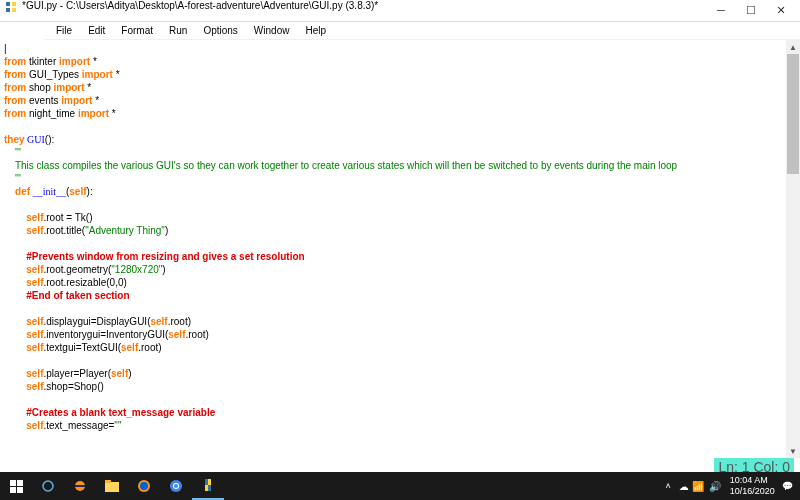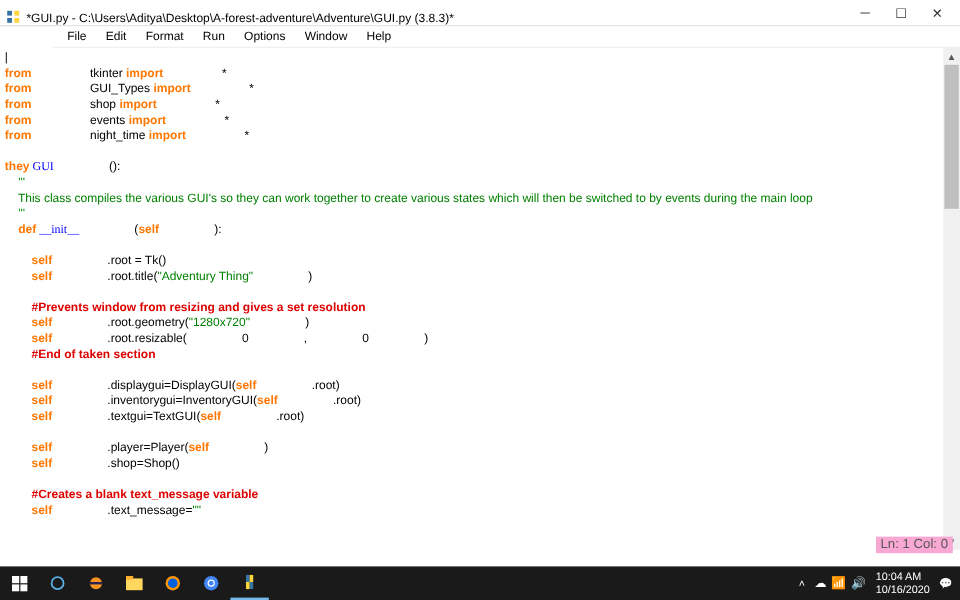--- a/index.html
+++ b/index.html
@@ -1,32 +1,32 @@
 <!DOCTYPE html>
 <html><head>
 <meta charset="utf-8">
 <style>
 * { margin: 0; padding: 0; box-sizing: border-box; font-family: "Segoe UI", Tahoma, sans-serif; }
 body { background: #fff; width: 800px; height: 500px; overflow: hidden; position: relative; }
-.titlebar { height: 22px; background: #fff; display: flex; align-items: flex-end; padding: 0 4px; border-bottom: 1px solid #ddd; }
+.titlebar { height: 22px; background: #fff; display: flex; align-items: flex-start; padding: 0 4px; border-bottom: 1px solid #ddd; }
 .titlebar .icon { width: 14px; height: 14px; margin-right: 4px; display: flex; align-items: center; justify-content: center; }
 .titlebar .title { font-size: 10px; color: #000; flex: 1; }
 .winbtns { display: flex; gap: 0; }
 .winbtn { width: 30px; height: 20px; display: flex; align-items: center; justify-content: center; font-size: 11px; color: #333; cursor: pointer; }
 .menubar { height: 18px; background: #fff; display: flex; align-items: center; padding: 0 4px; border-bottom: 1px solid #f0f0f0; margin-left: 44px; }
 .menuitem { font-size: 10px; padding: 2px 8px; cursor: pointer; }
 .editor { background: #fff; height: 418px; overflow: auto; padding: 2px 4px; font-family: "Courier New", monospace; font-size: 10px; line-height: 13px; position: relative; }
 .editor .cursor-line { background: #fff; }
 .k-orange { color: #ff7700; font-weight: bold; }
 .k-blue { color: #0000ff; font-family: Liberation Serif, serif; }
 .k-green { color: #008000; }
 .k-red { color: #dd0000; font-weight: bold; }
-.k-black { color: #000; padding-left: 46px; }
+.k-black { color: #000; }
 pre { white-space: pre; }
-.statusbar { position: absolute; bottom: 39px; right: 6px; font-size: 11px; color: #555; background: #f9a8d4; padding: 1px 4px; }
+.statusbar { position: absolute; bottom: 24px; right: 6px; font-size: 14px; color: #555; background: #5eead4; padding: 1px 4px; }
 .taskbar { position: absolute; bottom: 0; left: 0; right: 0; height: 28px; background: #1a1a1a; display: flex; align-items: center; }
 .taskbar-left { display: flex; align-items: center; height: 100%; }
 .taskbtn { width: 32px; height: 28px; display: flex; align-items: center; justify-content: center; color: #fff; font-size: 13px; cursor: pointer; }
 .taskbtn.active { border-bottom: 2px solid #76b9ed; }
 .taskbar-right { margin-left: auto; display: flex; align-items: center; height: 100%; color: #fff; font-size: 9px; padding-right: 6px; gap: 8px; }
 .tray-icons { display: flex; gap: 4px; font-size: 10px; }
 .clock { text-align: left; line-height: 11px; }
 .scrollbar-v { position: absolute; right: 0; top: 40px; bottom: 42px; width: 14px; background: #f0f0f0; }
 .scrollbar-v .thumb { position: absolute; left: 1px; right: 1px; top: 14px; height: 120px; background: #c0c0c0; }
 .scrollbar-v .arrow { position: absolute; left: 0; right: 0; height: 14px; display: flex; align-items: center; justify-content: center; font-size: 8px; color: #555; }

